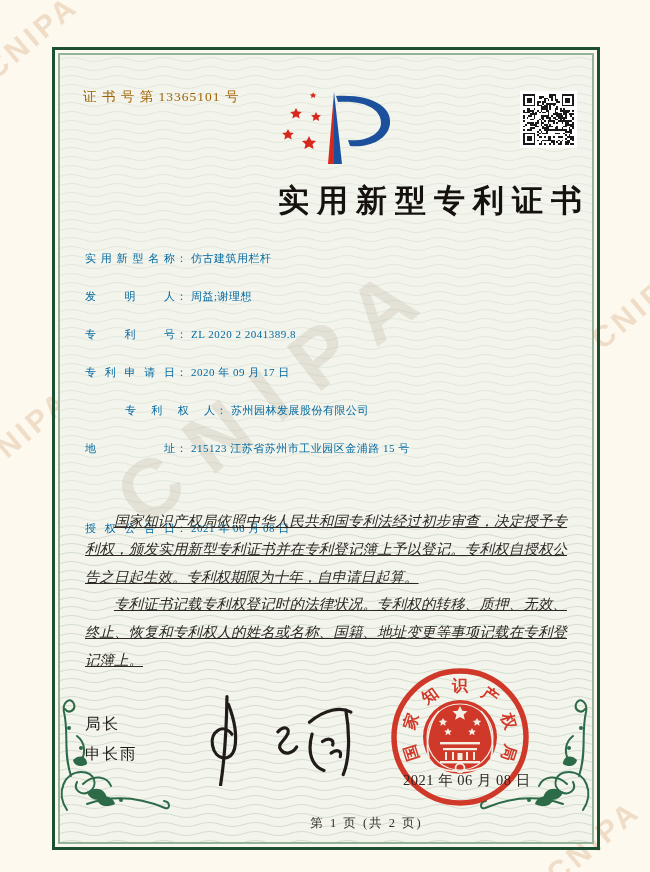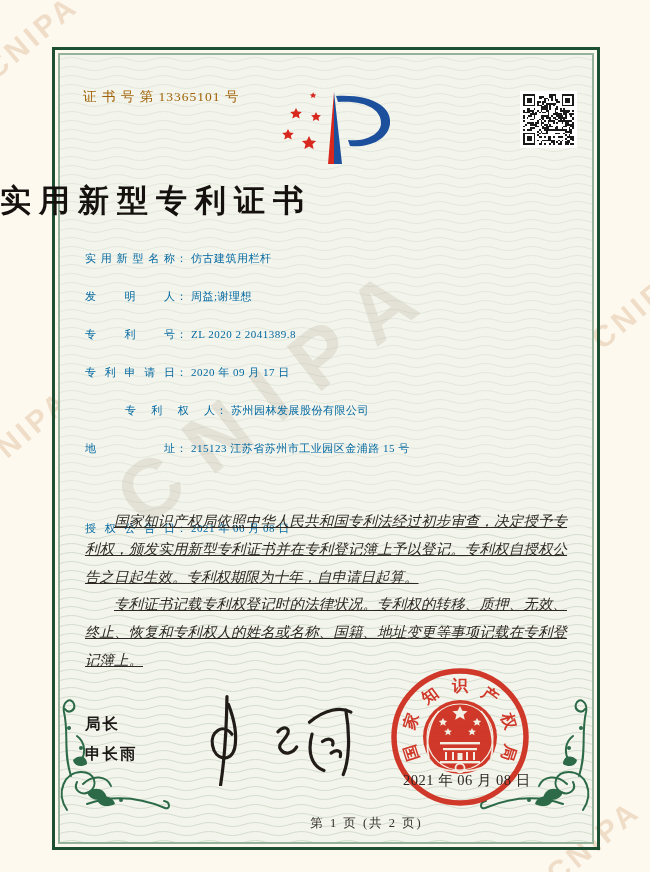--- a/index.html
+++ b/index.html
@@ -25,40 +25,40 @@
   .frame-inner{
     position:absolute;left:3px;top:3px;right:3px;bottom:3px;
     border:2px solid #94b29c;background:#f3f4ec;
   }
   .guilloche{position:absolute;left:0;top:0;width:100%;height:100%;}
   
   .certno{position:absolute;left:83px;top:88px;font-size:13.5px;letter-spacing:1px;color:#a16207;}
   .logo{position:absolute;left:276px;top:88px;}
   .qr{position:absolute;left:520px;top:91px;width:57px;height:57px;background:#fff;padding:3px;box-sizing:border-box;}
   .title{
-    position:absolute;left:0;top:180px;width:590px;text-align:left;
+    position:absolute;left:0;top:180px;width:590px;text-align:right;
     font-size:31px;font-weight:bold;letter-spacing:8px;color:#15110e;
   }
   .field-row{position:absolute;left:85px;font-size:11px;white-space:nowrap;color:#0369a1;}
   .field-label{
     display:inline-block;width:90px;text-align:justify;text-align-last:justify;
     -moz-text-align-last:justify;vertical-align:top;
   }
   .field-sep{display:inline-block;margin:0 4px 0 1px;}
   .field-value{letter-spacing:0.5px;}
   .field-right{position:absolute;left:237px;top:0;white-space:nowrap;}
   .body-text{
     position:absolute;left:85px;top:508px;width:482px;
     font-size:14.5px;line-height:1.92;text-align:justify;color:#2d2823;
     font-style:italic;
   }
   .body-text p{margin:0;text-indent:2em;text-decoration:underline;}
   .signoff{
     position:absolute;left:85px;font-family:"Liberation Sans","DejaVu Sans",sans-serif;
-    font-weight:bold;font-size:15.5px;color:#1c1916;letter-spacing:2px;
+    font-weight:normal;font-size:15.5px;color:#1c1916;letter-spacing:2px;
   }
   .signature{position:absolute;left:192px;top:682px;}
   .seal{position:absolute;left:385px;top:662px;}
   .seal-date{
     position:absolute;left:403px;top:771px;font-size:14.5px;color:#2c2622;
     letter-spacing:0.5px;white-space:nowrap;
   }
   .footer{
     position:absolute;left:52px;top:815px;width:629px;text-align:center;
     font-size:12.5px;color:#33302a;letter-spacing:2px;

